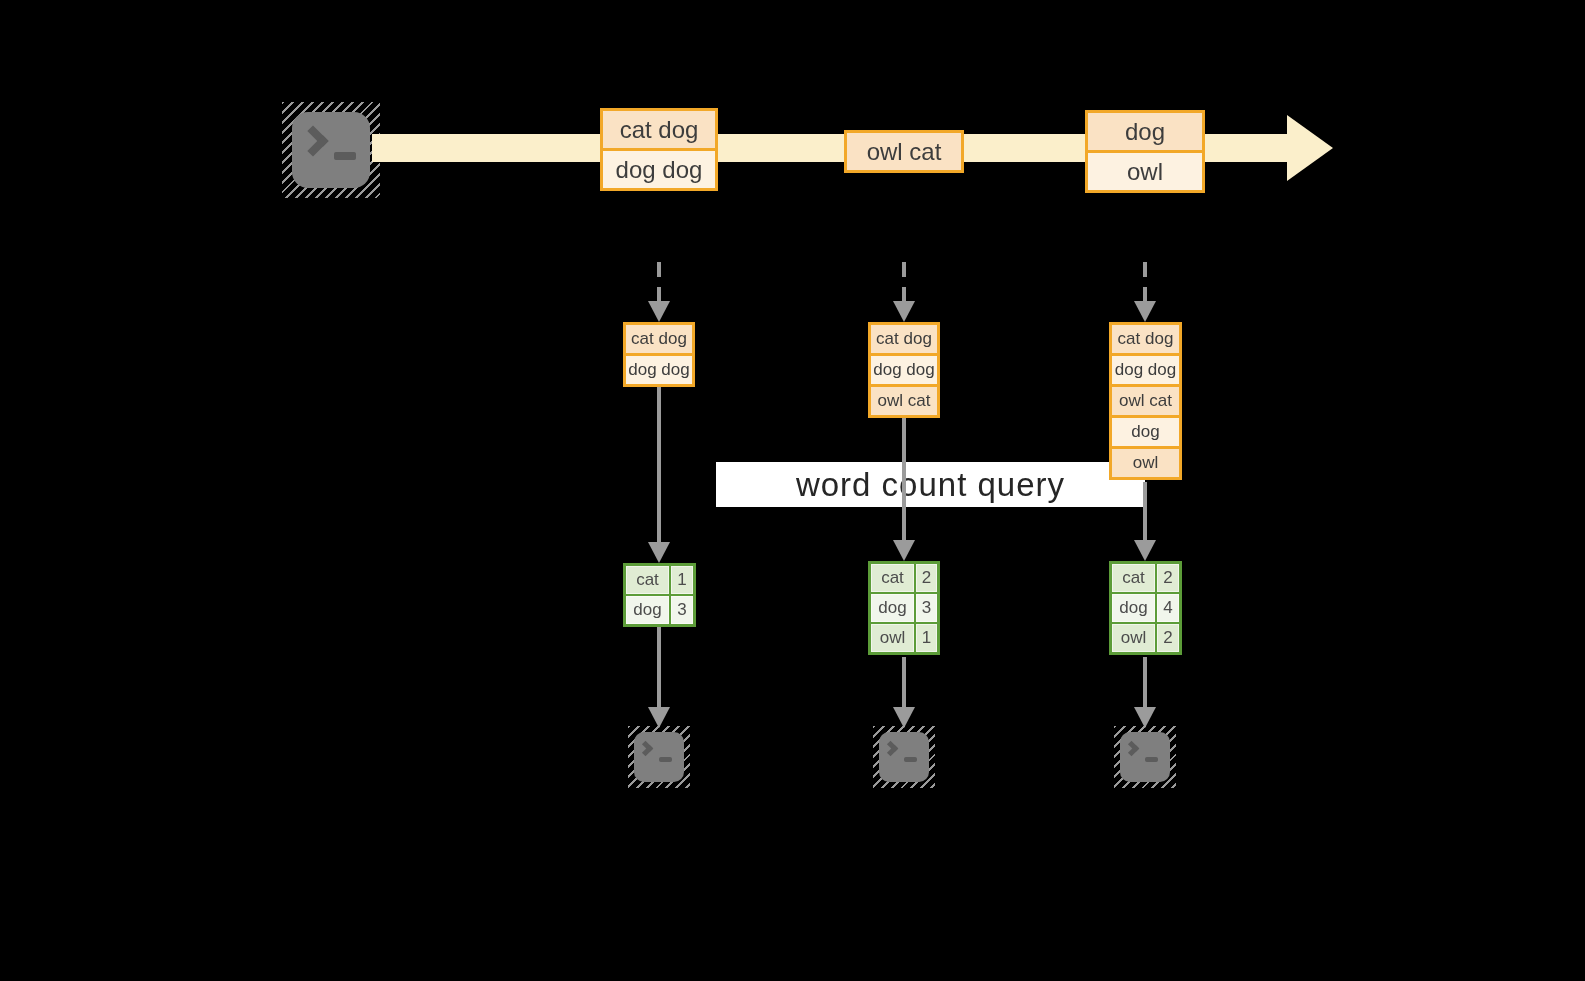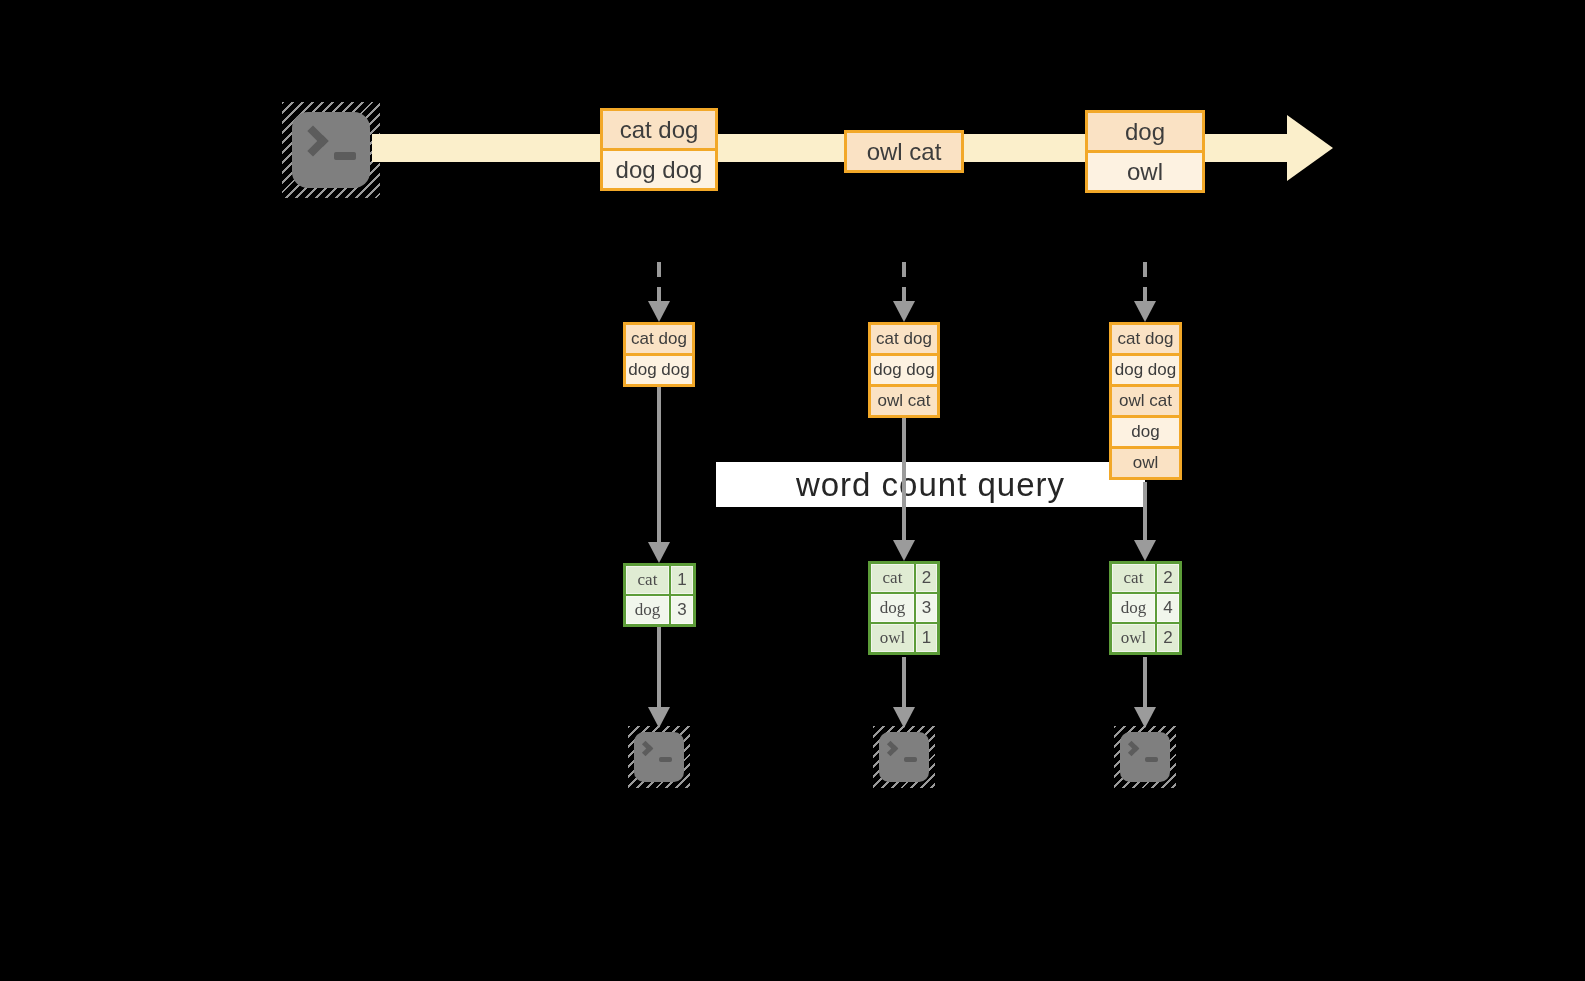--- a/index.html
+++ b/index.html
@@ -34,21 +34,21 @@
   
   .qband{position:absolute;left:716px;top:462px;width:429px;height:45px;background:#ffffff;z-index:1;
          display:flex;align-items:center;justify-content:center;}
   .qband span{font-size:33px;color:#262626;letter-spacing:1px;}
 
   
   .gtable{position:absolute;border:3px solid #5C9C38;box-sizing:border-box;z-index:3;}
   .grow{display:flex;height:28px;line-height:28px;}
   .grow+.grow{border-top:2px solid #5C9C38;}
   .gword{width:43px;text-align:center;border-right:2px solid #5C9C38;
-         font-size:17px;color:#4c4c4c;background:#E0ECD3;box-shadow:inset 0 0 0 1px rgba(255,255,255,.55);font-family:Liberation Serif, serif;}
+         font-size:17px;color:#4c4c4c;background:#E0ECD3;box-shadow:inset 0 0 0 1px rgba(255,255,255,.55);}
   .gnum{flex:1;text-align:center;font-size:17px;color:#4c4c4c;background:#E0ECD3;
         box-shadow:inset 0 0 0 1px rgba(255,255,255,.55);}
   .grow:nth-child(even) .gword,.grow:nth-child(even) .gnum{background:#F1F6EC;}
 
   .z3{z-index:3;}
 </style>
 </head>
 <body>
 
 <div class="canvas">

